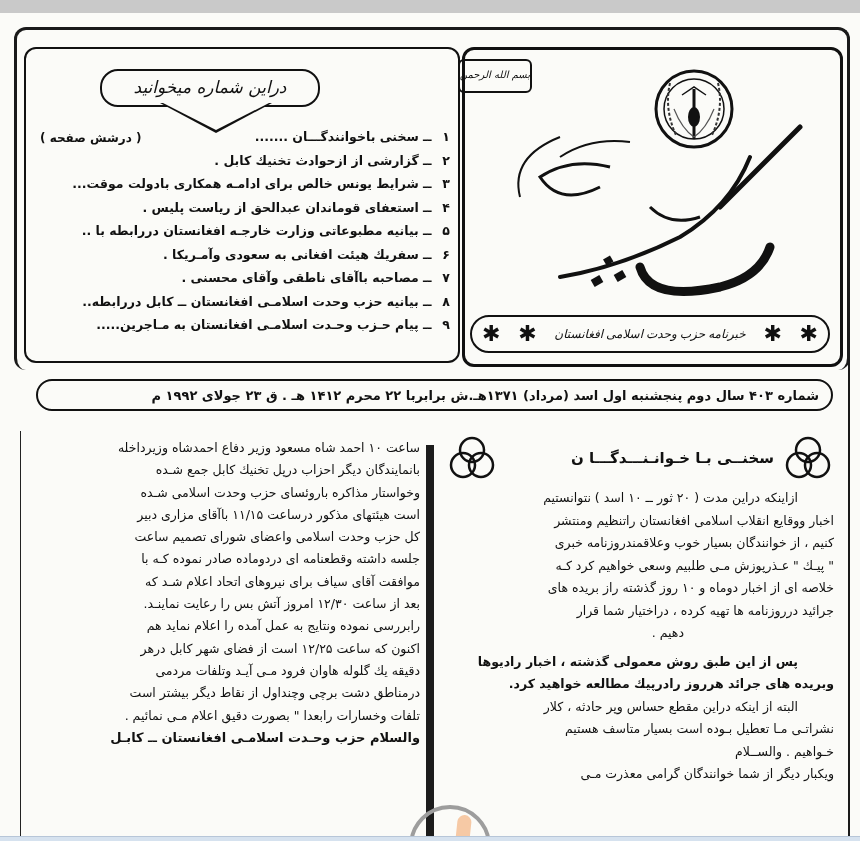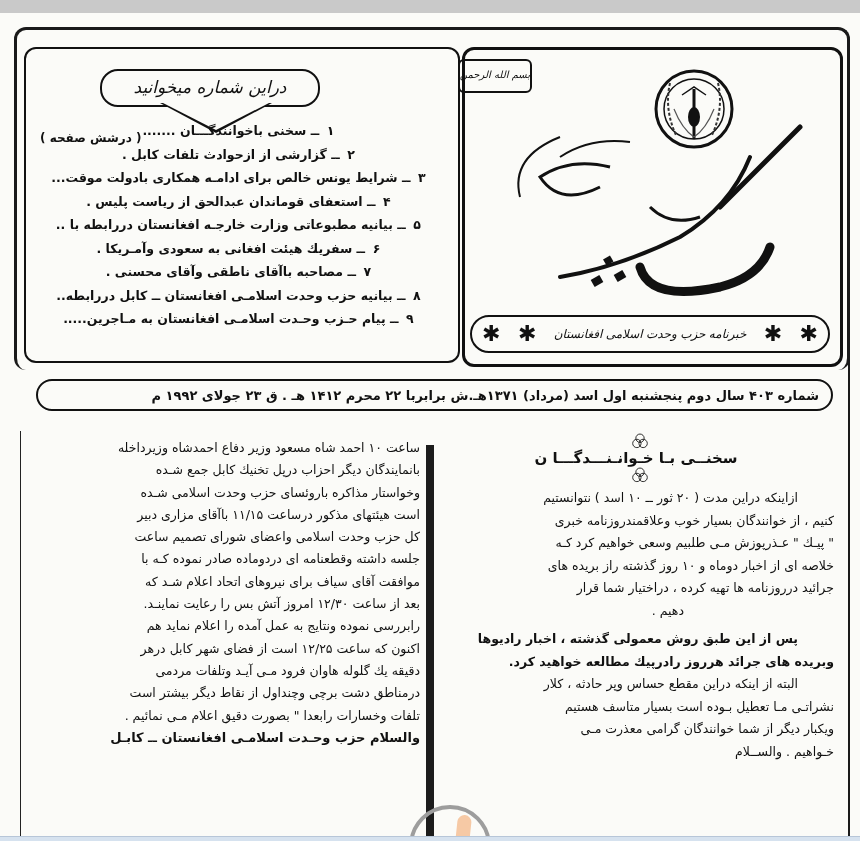--- a/index.html
+++ b/index.html
@@ -44,21 +44,21 @@
     border-top:30px solid #111;
   }
   .toc-arrow-inner {
     position:absolute; left:137px; top:54px; width:0; height:0;
     border-left:53px solid transparent; border-right:53px solid transparent;
     border-top:27px solid #fbfbf8;
   }
   .toc-page-note {
     position:absolute; left:14px; top:82px; font-weight:bold; font-size:12px; color:#111;
   }
-  .toc-list { position:absolute; right:8px; top:70px; width:420px; margin:0; padding:0; list-style:none;text-align:center; }
+  .toc-list { position:absolute; right:8px; top:76px; width:420px; margin:0; padding:0; list-style:none; }
   .toc-item {
     font-weight:bold; font-size:12.5px; color:#111; height:23.5px; line-height:23.5px;
     white-space:nowrap; overflow:hidden;
   }
   .toc-num { display:inline-block; min-width:14px; }
   .bismillah {
     position:absolute; left:458px; top:46px; width:70px; height:30px;
     border:2px solid #111; border-radius:6px;
     font-family:"DejaVu Serif", serif; font-style:italic; font-size:10px;
     text-align:center; line-height:28px; direction:rtl; color:#111; overflow:hidden; white-space:nowrap;
@@ -85,21 +85,21 @@
     direction:rtl; text-align:center; opacity:0.0;
   }
   .slogan-box {
     position:absolute; left:470px; top:302px; width:360px; height:38px;
     border:2px solid #111; border-radius:20px;
     direction:rtl; display:flex; align-items:center; justify-content:space-between;
     padding:0 10px; box-sizing:border-box;
   }
   .star { font-size:22px; font-weight:bold; color:#111; line-height:1; }
   .slogan-text {
-    font-family:Liberation Sans, sans-serif; font-style:italic; font-size:12px; color:#111;
+    font-family:Liberation Serif, serif; font-style:italic; font-size:12px; color:#111;
   }
   
   .issue-bar {
     position:absolute; left:36px; top:366px; width:797px; height:32px;
     border:2px solid #111; border-radius:16px;
     direction:rtl; font-weight:bold; font-size:13px; color:#111;
     padding:0 12px; box-sizing:border-box; line-height:29px; white-space:nowrap; overflow:hidden;
   }
   
   .col-divider {
@@ -110,21 +110,21 @@
     direction:rtl; color:#111;
   }
   .col-left {
     position:absolute; left:22px; top:424px; width:398px;
     direction:rtl; color:#111;
   }
   .col-left-border {
     position:absolute; left:20px; top:418px; width:1px; height:418px; background:#222;
   }
   .heading-row {
-    display:flex; align-items:center; justify-content:flex-end; height:50px; margin-bottom:4px;flex-direction:column;
+    display:flex; align-items:center; justify-content:flex-end; height:50px; margin-bottom:4px;
   }
   .heading-text { font-weight:bold; font-size:15px; letter-spacing:3px; flex:1; padding-right:8px; }
   .rings { width:52px; height:46px; }
   .para {
     margin:0; font-size:12.5px; line-height:22.5px; text-align:justify; text-align-last:right;
   }
   .para-line { display:block; white-space:nowrap; overflow:hidden; }
   .indent { padding-right:36px; }
   .para-left { font-size:12.5px; line-height:22.3px; margin:0; }
   .sign-line { font-weight:bold; font-size:13px; }
@@ -150,21 +150,21 @@
 <div class="page">
   <div class="outer-frame"></div>
 
   <div class="toc-box">
     <div class="toc-banner">دراین شماره میخوانید</div>
     <div class="toc-arrow"></div>
     <div class="toc-arrow-inner"></div>
     <div class="toc-page-note" style="direction:rtl;">( درشش صفحه )</div>
     <ul class="toc-list">
       <li class="toc-item" style="padding-right:0;"><span class="toc-num">۱</span> <span>ــ سخنی باخوانندگـــان .......</span></li>
-      <li class="toc-item"><span class="toc-num">۲</span> <span>ــ گزارشی از ازحوادث تلفات کابل .</span></li>
+      <li class="toc-item"><span class="toc-num">۲</span> <span>ــ گزارشی از ازحوادث تخنیك کابل .</span></li>
       <li class="toc-item"><span class="toc-num">۳</span> <span>ــ شرایط یونس خالص برای ادامـه همکاری بادولت موقت...</span></li>
       <li class="toc-item"><span class="toc-num">۴</span> <span>ــ استعفای قوماندان عبدالحق از ریاست پلیس .</span></li>
       <li class="toc-item"><span class="toc-num">۵</span> <span>ــ بیانیه مطبوعاتی وزارت خارجـه افغانستان دررابطه با ..</span></li>
       <li class="toc-item"><span class="toc-num">۶</span> <span>ــ سفریك هیئت افغانی به سعودی وآمـریکا .</span></li>
       <li class="toc-item"><span class="toc-num">۷</span> <span>ــ مصاحبه باآقای ناطقی وآقای محسنی .</span></li>
       <li class="toc-item"><span class="toc-num">۸</span> <span>ــ بیانیه حزب وحدت اسلامـی افغانستان ــ کابل دررابطه..</span></li>
       <li class="toc-item"><span class="toc-num">۹</span> <span>ــ پیام حـزب وحـدت اسلامـی افغانستان به مـاجرین.....</span></li>
     </ul>
   </div>
 
@@ -217,35 +217,36 @@
       </svg>
       <span class="heading-text">سخنــی بـا خـوانـنـــدگـــا ن</span>
       <svg class="rings" viewBox="0 0 52 46">
         <circle cx="26" cy="15" r="12" fill="none" stroke="#111" stroke-width="2.5"></circle>
         <circle cx="17" cy="30" r="12" fill="none" stroke="#111" stroke-width="2.5"></circle>
         <circle cx="35" cy="30" r="12" fill="none" stroke="#111" stroke-width="2.5"></circle>
       </svg>
     </div>
     <p class="para">
       <span class="para-line indent">ازاینکه دراین مدت ( ۲۰ ثور ــ ۱۰ اسد ) نتوانستیم</span>
+      <span class="para-line">اخبار ووقایع انقلاب اسلامی افغانستان راتنظیم ومنتشر</span>
       <span class="para-line">کنیم ، از خوانندگان بسیار خوب وعلاقمندروزنامه خبری</span>
       <span class="para-line">" پیـك " عـذرپوزش مـی طلبیم وسعی خواهیم کرد کـه</span>
       <span class="para-line">خلاصه ای از اخبار دوماه و ۱۰ روز گذشته راز بریده های</span>
       <span class="para-line">جرائید درروزنامه ها تهیه کرده ، دراختیار شما قرار</span>
       <span class="para-line" style="padding-right:150px;">دهیم .</span>
     </p>
     <p class="para" style="margin-top:6px;font-weight:bold;">
       <span class="para-line indent">پس از این طبق روش معمولی گذشته ، اخبار رادیوها</span>
       <span class="para-line">وبریده های جرائد هرروز رادرپیك مطالعه خواهید کرد.</span>
     </p>
     <p class="para">
       <span class="para-line indent">البته از اینکه دراین مقطع حساس وپر حادثه ، کلار</span>
       <span class="para-line">نشراتـی مـا تعطیل بـوده است بسیار متاسف هستیم</span>
+      <span class="para-line">خـواهیم . والســلام</span>
       <span class="para-line">ویکبار دیگر از شما خوانندگان گرامی معذرت مـی</span>
-      <span class="para-line">خـواهیم . والســلام</span>
     </p>
   </div>
 
   <div class="col-divider"></div>
   <div class="col-left-border"></div>
 
   <div class="col-left">
     <p class="para-left">
       <span class="para-line">ساعت ۱۰ احمد شاه مسعود وزیر دفاع احمدشاه وزیرداخله</span>
       <span class="para-line">بانمایندگان دیگر احزاب درپل تخنیك کابل جمع شـده</span>

